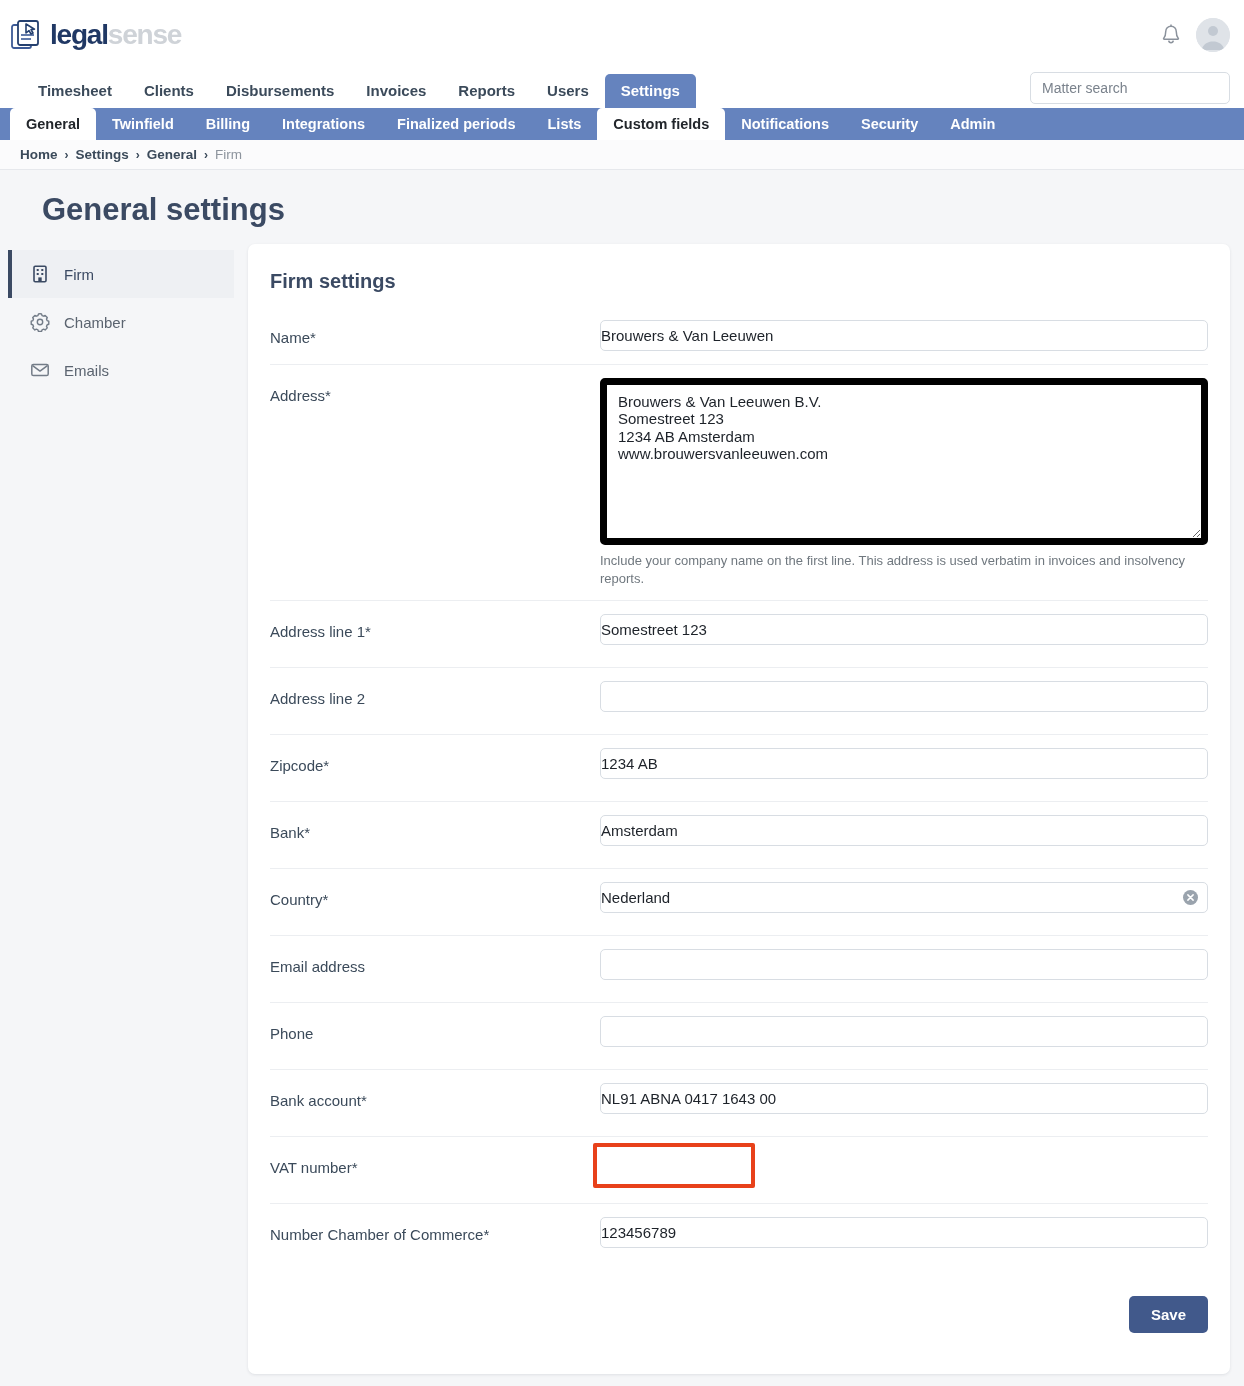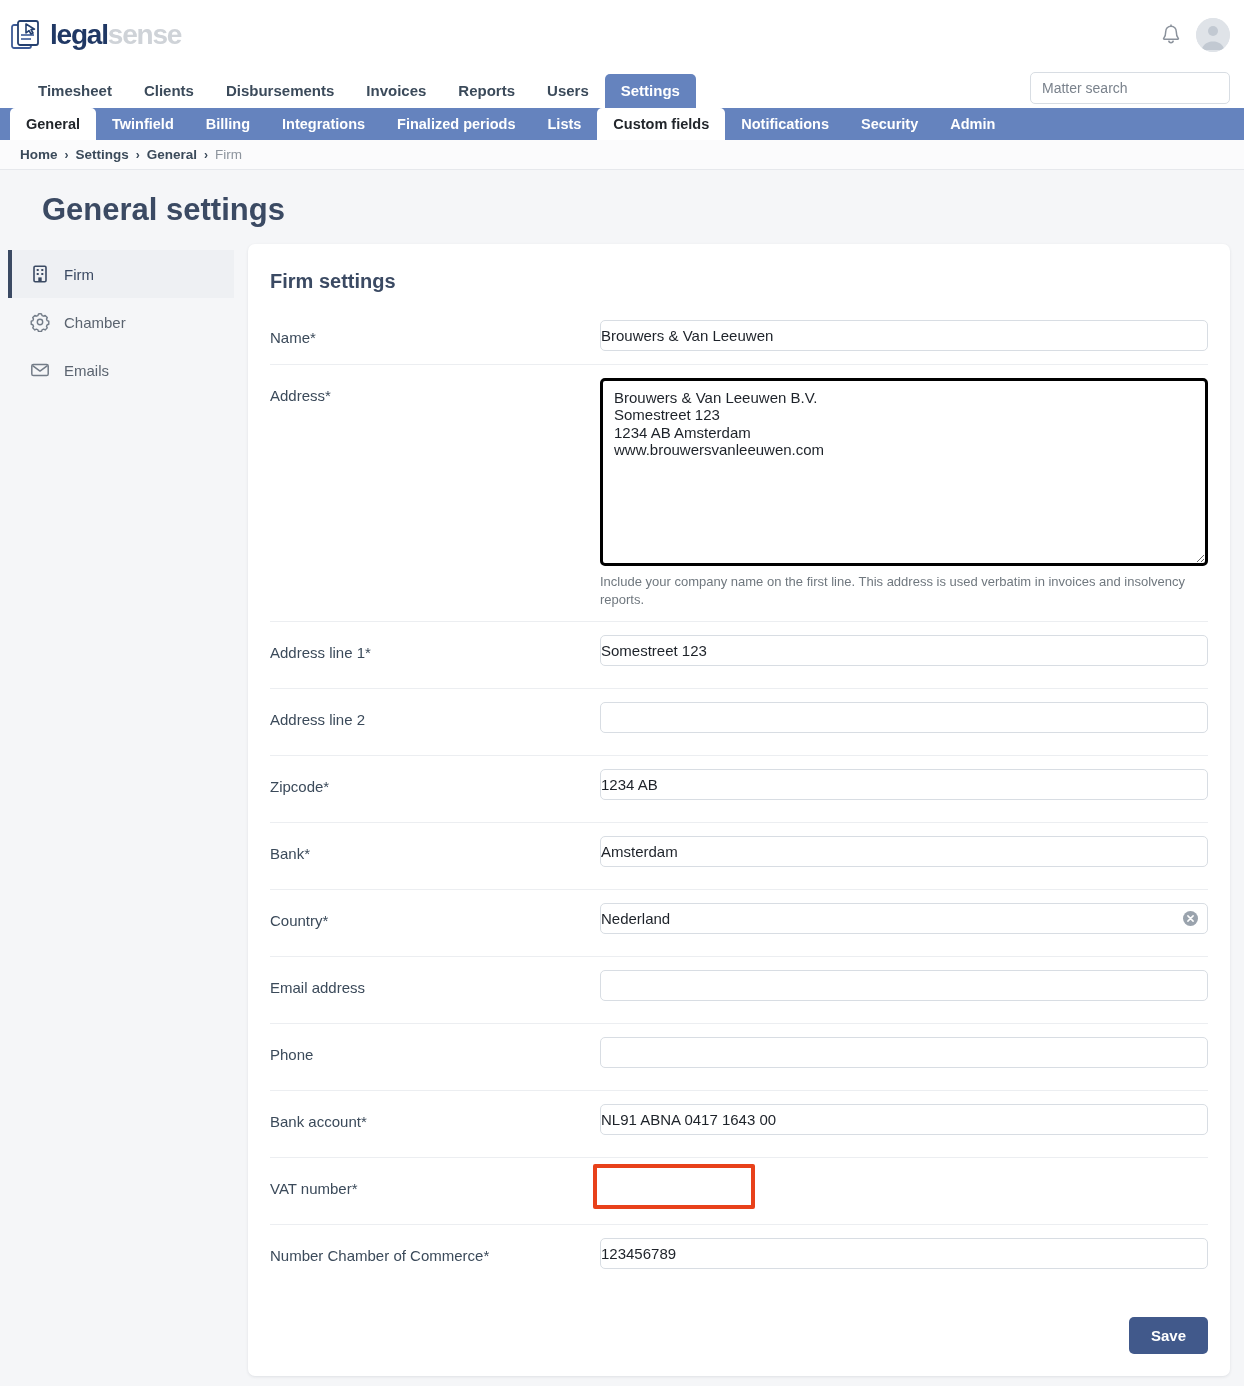--- a/index.html
+++ b/index.html
@@ -234,22 +234,22 @@
     background: #ffffff;
     font-size: 15px;
     color: #1d2229;
     padding: 0 0;
     font-family: "Liberation Sans", sans-serif;
     outline: none;
     display: block;
   }
   .ta {
     width: 100%;
-    height: 188px;
-    border: 3px solid #000000;
+    height: 167px;
+    border: 7px solid #000000;
     border-radius: 5px;
     background: #ffffff;
     font-size: 15px;
     line-height: 1.15;
     color: #1d2229;
     padding: 8px 11px;
     font-family: "Liberation Sans", sans-serif;
     outline: none;
     resize: vertical;
     display: block;

